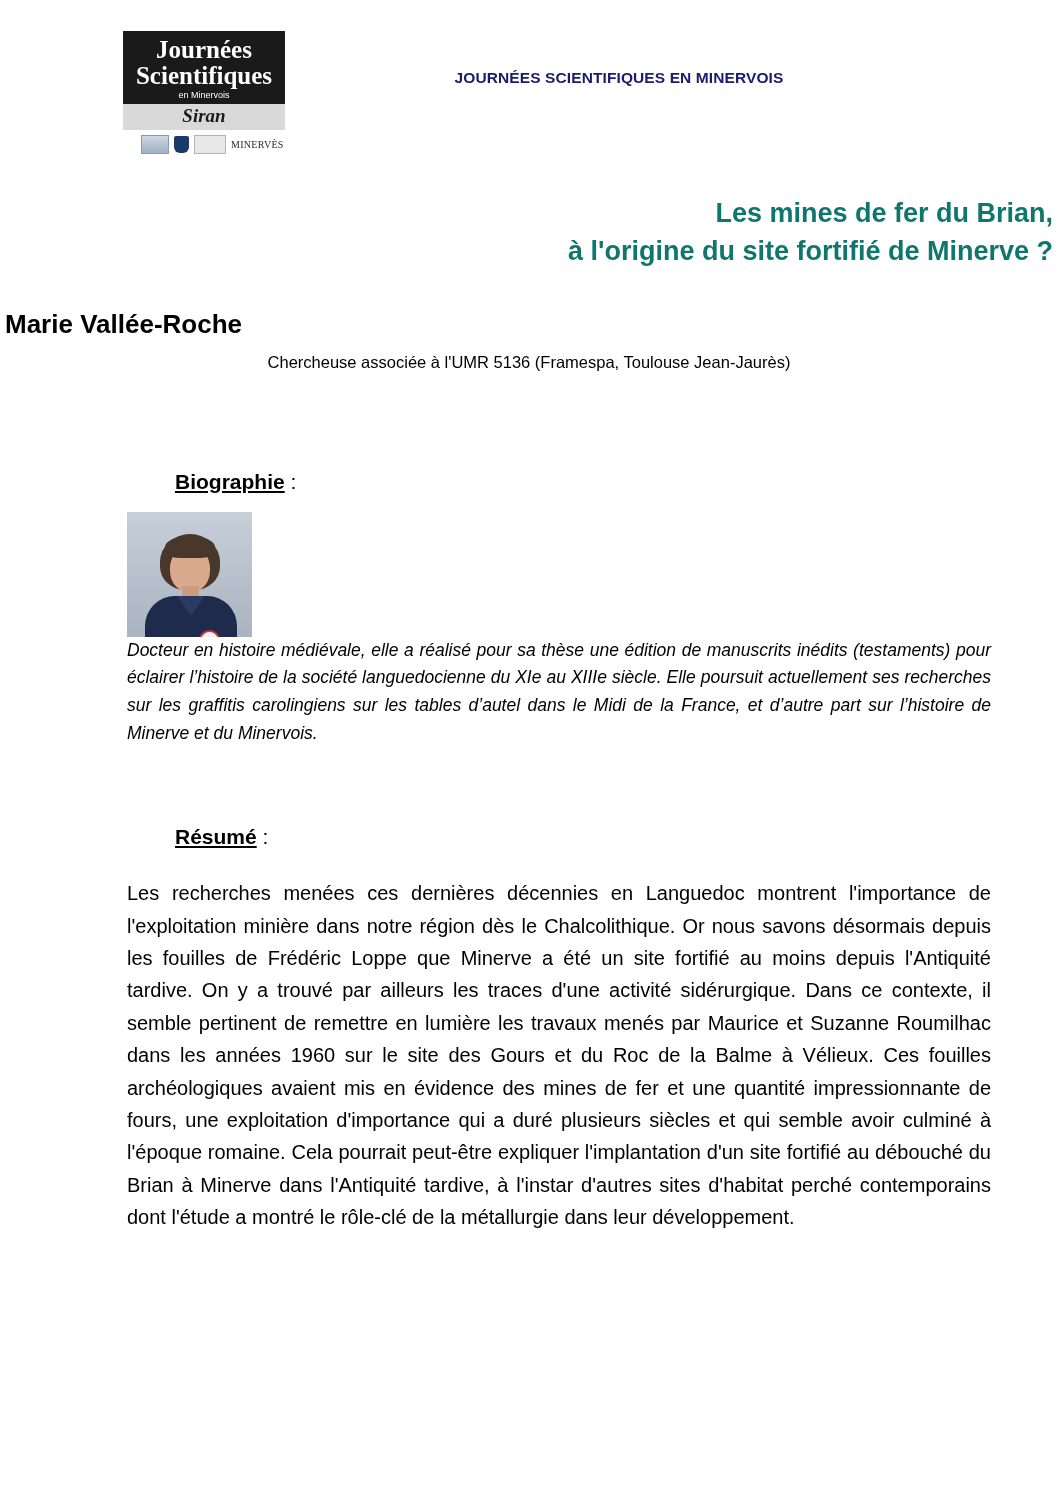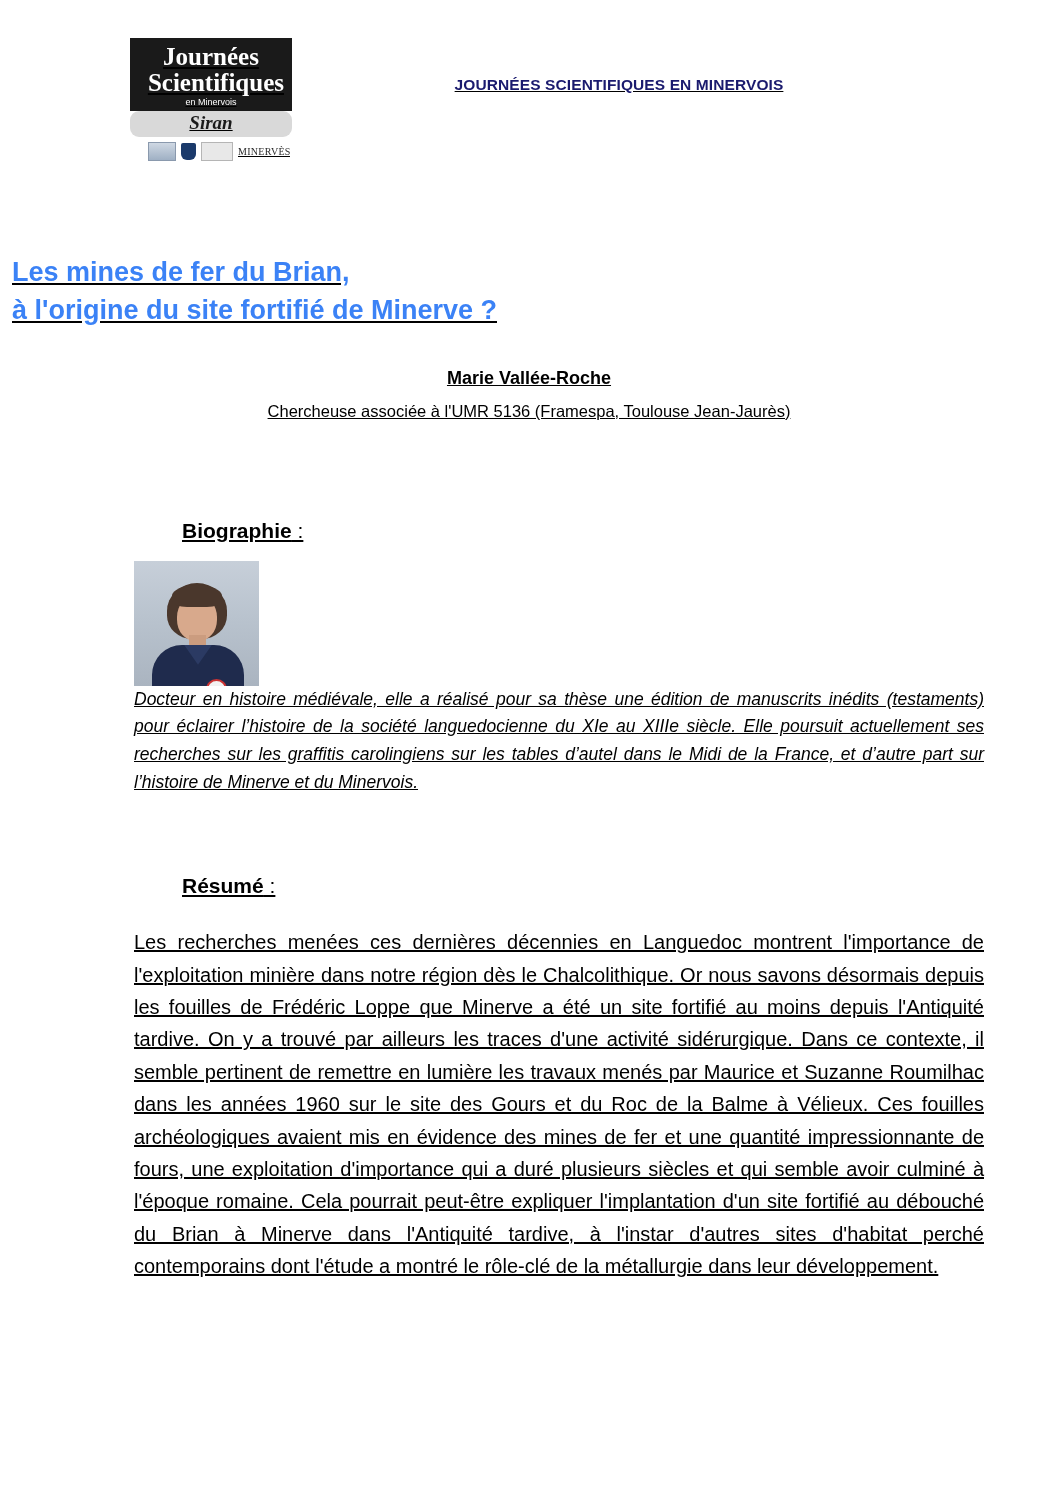--- a/index.html
+++ b/index.html
@@ -13,22 +13,21 @@
     font-family: "Liberation Sans", sans-serif;
     color: #000000;
     position: relative;
     overflow: hidden;
   }
   .page {
     position: relative;
     width: 1058px;
     height: 1497px;
     box-sizing: border-box;
-    padding: 12px;
-    text-decoration: underline;
+    padding: 5px;
   }
 
   
   .header {
     display: flex;
     align-items: flex-start;
     padding: 22px 60px 0 118px;
   }
   .logo-block {
     width: 162px;
@@ -47,37 +46,35 @@
     font-weight: bold;
     font-size: 25px;
     letter-spacing: 0px;
   }
   .logo-line2 {
     font-family: "Liberation Serif", serif;
     font-weight: bold;
     font-size: 25px;
     letter-spacing: 0px;
     margin-top: 1px;
-    text-align: right;
   }
   .logo-line3 {
     font-size: 9px;
     margin-top: 3px;
     font-weight: normal;
   }
   .logo-siran {
     background: #d9d9d9;
     color: #1a1a1a;
     text-align: center;
     font-family: "Liberation Serif", serif;
     font-style: italic;
     font-weight: bold;
     font-size: 19px;
     padding: 1px 0 3px 0;
-    border-radius: 9px;
   }
   .logo-partners {
     display: flex;
     align-items: center;
     justify-content: flex-end;
     gap: 5px;
     padding: 4px 2px 0 2px;
     height: 20px;
   }
   .partner {
@@ -114,36 +111,35 @@
   .header-line2 {
     font-weight: bold;
     font-style: italic;
     font-size: 15.5px;
     color: #1a1a6e;
     margin-top: 8px;
   }
 
   
   .doc-title {
-    text-align: left;
-    margin-top: 92px;
+    text-align: right;
+    margin-top: 40px;
     font-weight: bold;
     font-size: 27px;
     line-height: 1.42;
-    color: #3b82f6;
+    color: #0f766e;
   }
   .doc-title .t-line {
     display: block;
   }
 
   .author {
-    text-align: center;
     margin-top: 38px;
     font-weight: bold;
-    font-size: 18px;
+    font-size: 26px;
   }
   .affiliation {
     text-align: center;
     margin-top: 13px;
     font-size: 16.5px;
   }
 
   
   .section-heading {
     margin: 0 0 0 122px;

